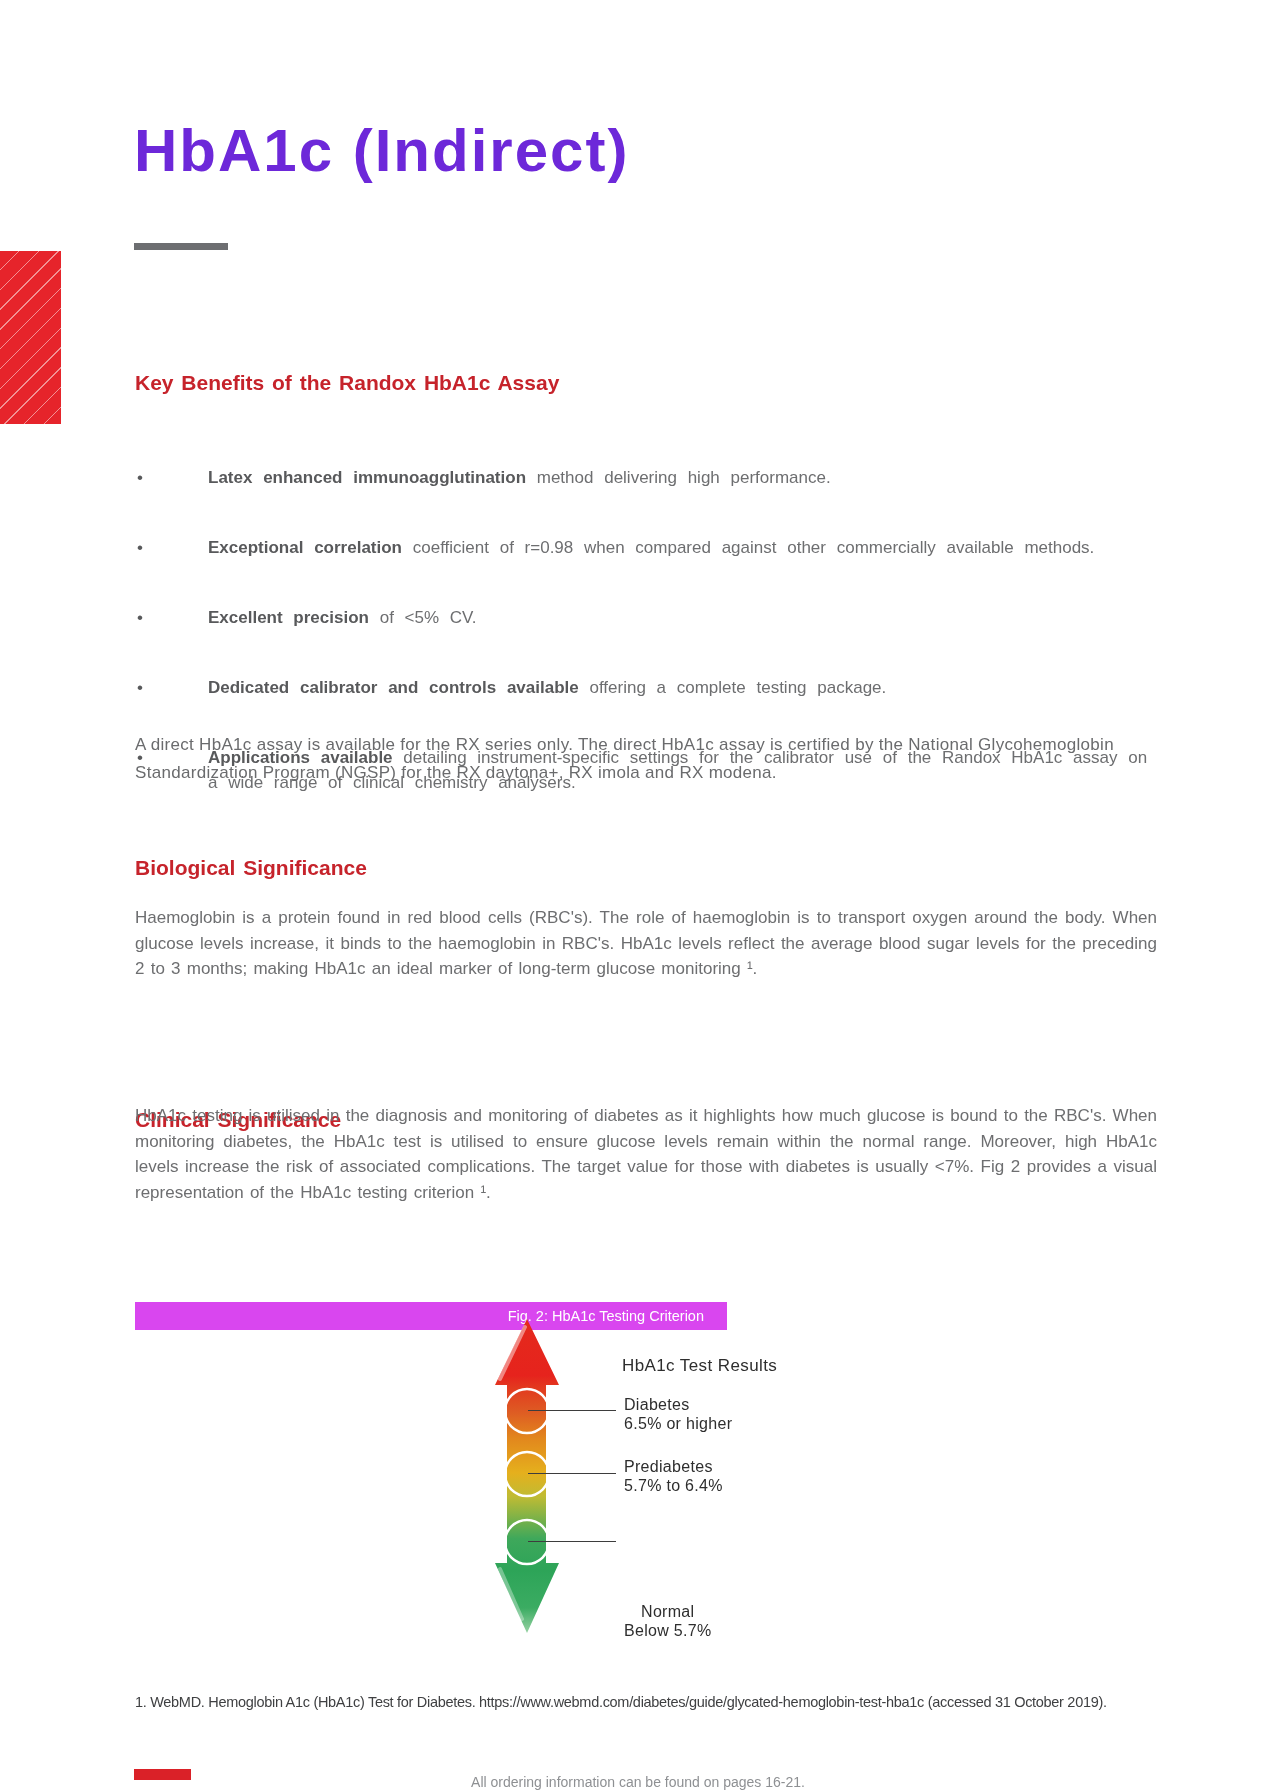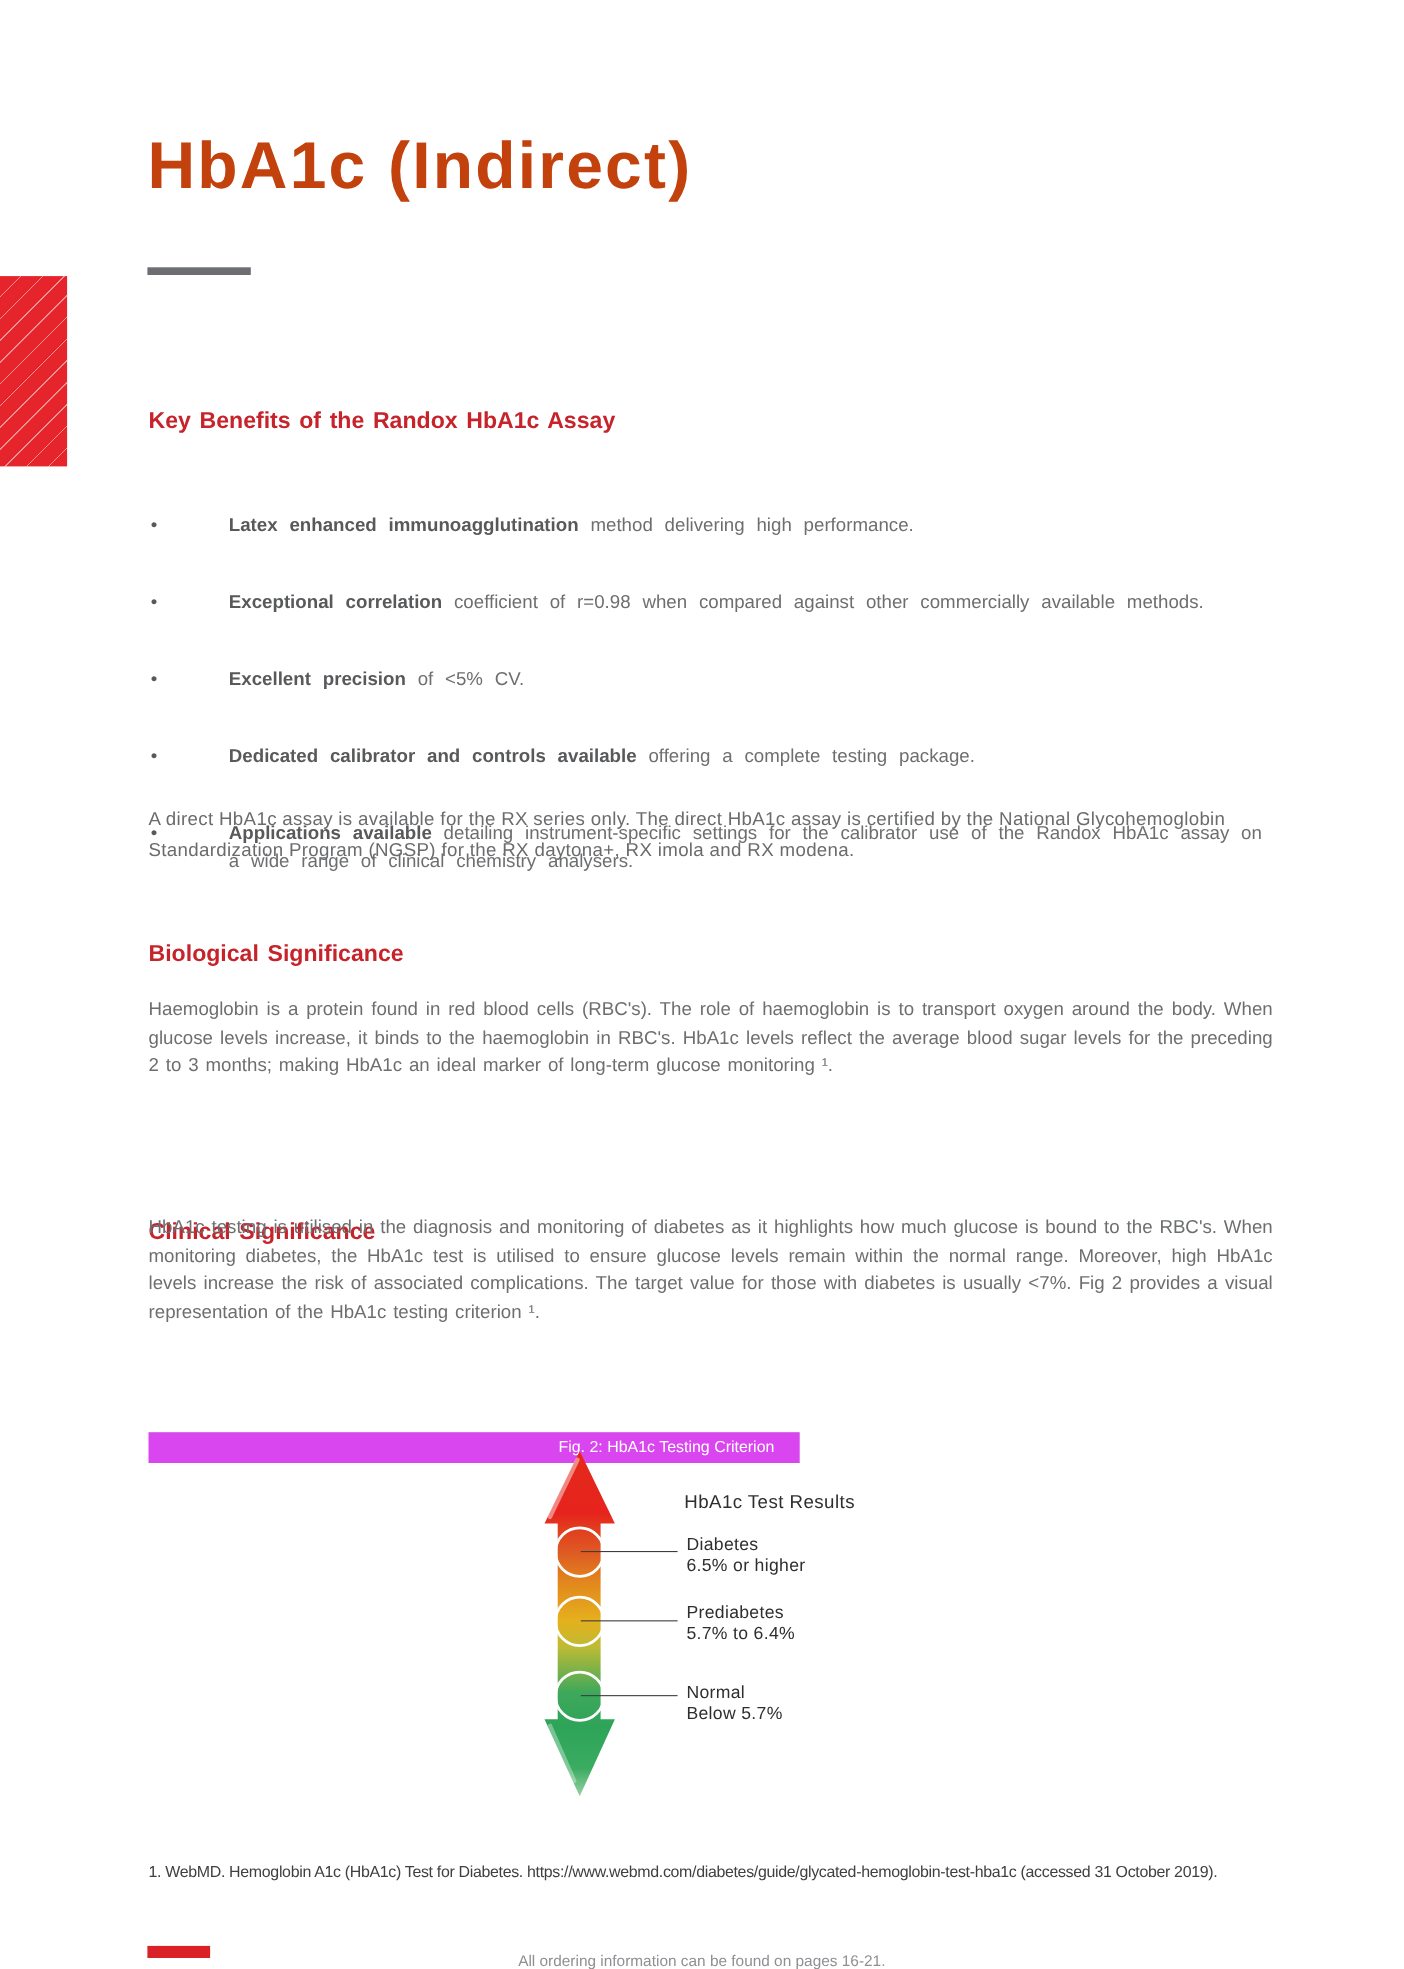--- a/index.html
+++ b/index.html
@@ -11,21 +11,21 @@
     font-family: "Liberation Sans", sans-serif;
     overflow: hidden;
   }
   .abs { position: absolute; }
 
   
   .page-title {
     left: 134px; top: 116px;
     font-size: 60px;
     font-weight: bold;
-    color: #c2410c;
+    color: #6d28d9;
     letter-spacing: 2px;
     margin: 0;
     white-space: nowrap;
   }
   .title-dash {
     left: 134px; top: 243px;
     width: 94px; height: 7px;
     background: #6d6e71;
   }
   .hatch-block {
@@ -134,21 +134,21 @@
   .fig-label {
     left: 624px;
     font-size: 16px;
     line-height: 19px;
     color: #2e2e2e;
     letter-spacing: 0.3px;
     white-space: nowrap;
   }
   .lvl-0 { top: 1395px; }
   .lvl-1 { top: 1457px; }
-  .lvl-2 { top: 1530px; }
+  .lvl-2 { top: 1602px; text-align: center; }
 
   
   .reference {
     left: 135px; top: 1694px;
     width: 1080px;
     font-size: 14.5px;
     color: #3f4042;
     letter-spacing: -0.3px;
     margin: 0;
     white-space: nowrap;

